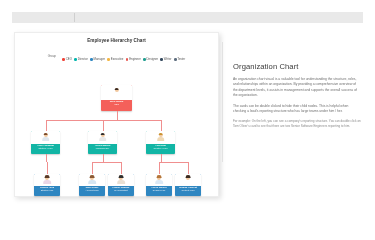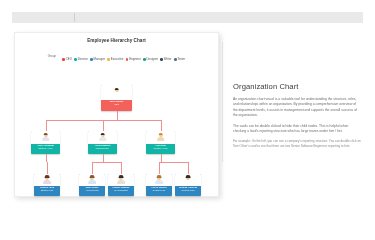--- a/index.html
+++ b/index.html
@@ -105,21 +105,21 @@
   .avatar .body {
     position: absolute; left: 50%; bottom: 0.2px; transform: translateX(-50%);
     width: 7.6px; height: 4.2px; border-radius: 3.2px 3.2px 0.6px 0.6px;
   }
 
   
   .side-rule {
     position: absolute; left: 222px; top: 42px;
     width: 1px; height: 120px; background: #e2e2e2;
   }
-  .text-panel { position: absolute; left: 233px; top: 62px; width: 128px; margin-top: 20px; }
+  .text-panel { position: absolute; left: 233px; top: 62px; width: 128px; }
   .panel-title {
     font-size: 7.6px; color: #3a3a3a; font-weight: normal;
     margin-bottom: 6px; letter-spacing: .1px;
   }
   .panel-para {
     font-size: 3.35px; color: #6d6d6d; line-height: 1.62;
     margin-bottom: 5px; text-align: left;
   }
   .panel-para.small { font-size: 3.05px; color: #8a8a8a; }
 </style>

